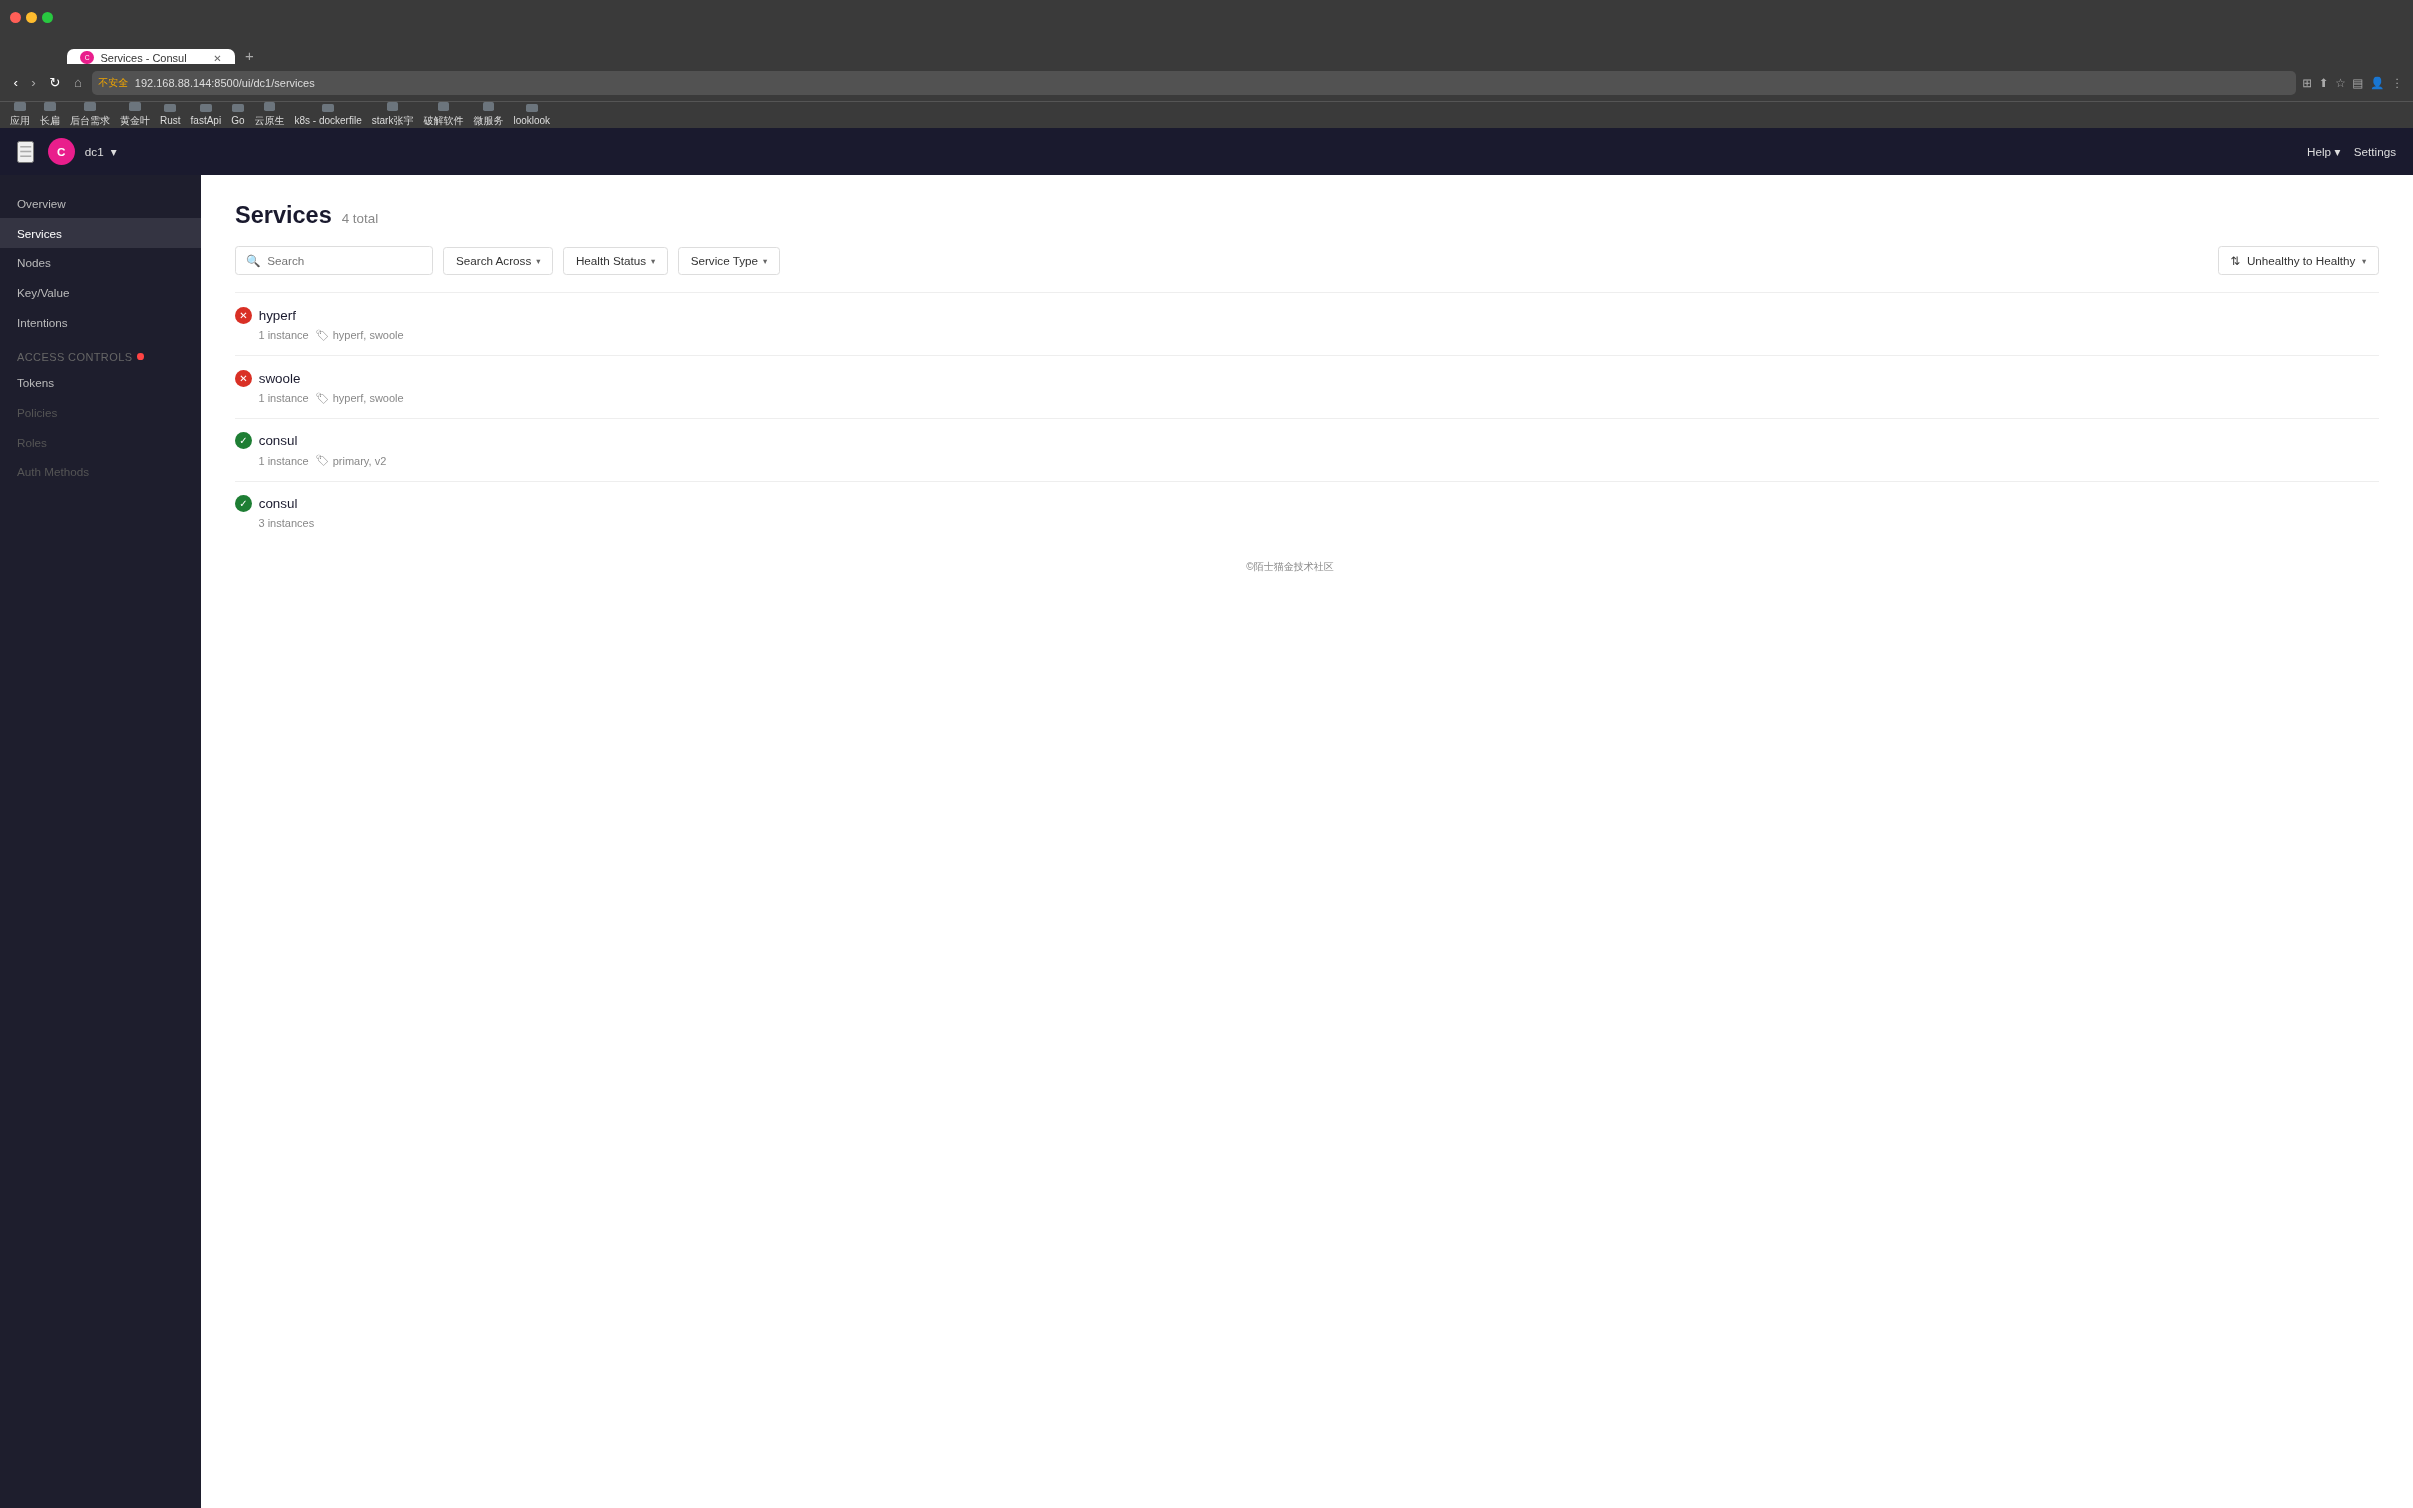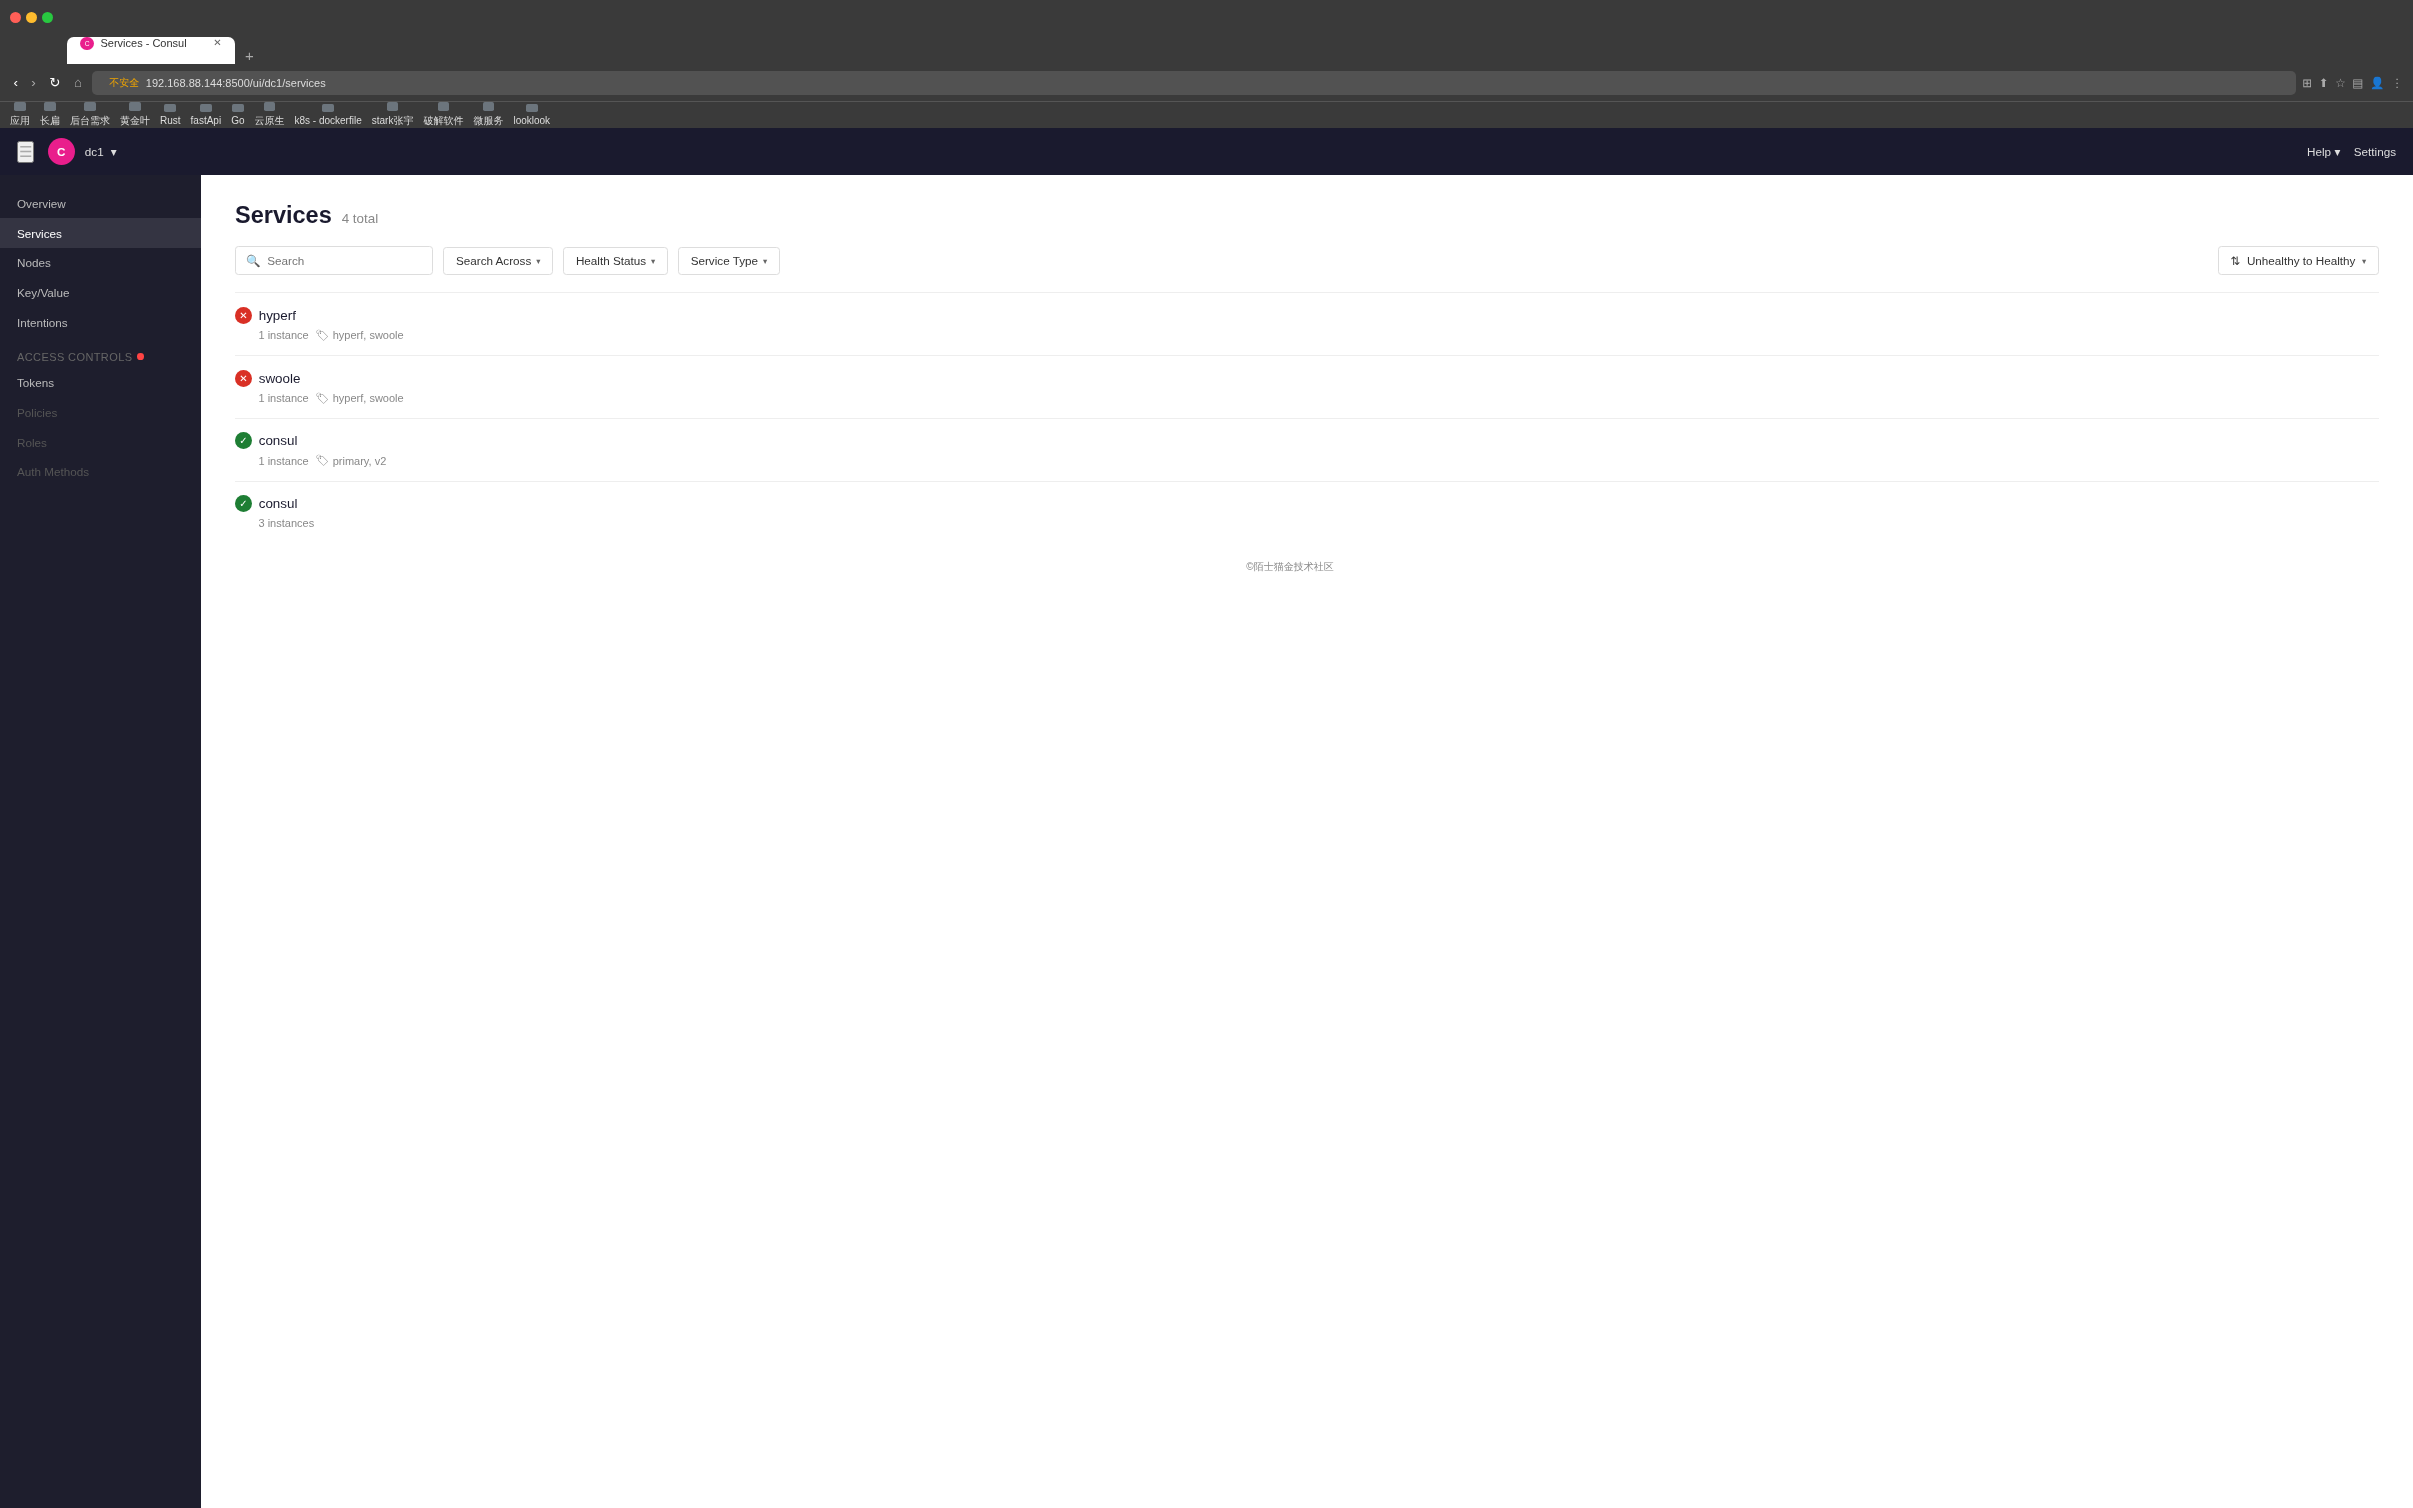--- a/index.html
+++ b/index.html
@@ -7,28 +7,28 @@
 
     
     .browser-chrome { background: #3a3a3a; }
     .browser-titlebar { background: #3a3a3a; padding: 6.7px 10px; display: flex; align-items: center; gap: 6.7px; height: 34px; }
     .traffic-lights { display: flex; gap: 5px; align-items: center; }
     .traffic-light { width: 11px; height: 11px; border-radius: 50%; }
     .tl-red { background: #ff5f57; }
     .tl-yellow { background: #febc2e; }
     .tl-green { background: #28c840; }
     .tab-bar { display: flex; align-items: flex-end; background: #3a3a3a; padding: 0 67px; height: 30px; }
-    .tab { background: #fff; border-radius: 6.7px 6.7px 0 0; padding: 0 13.4px; height: 27px; display: flex; align-items: flex-start; gap: 6.7px; font-size: 11px; color: #333; min-width: 168px; }
+    .tab { background: #fff; border-radius: 6.7px 6.7px 0 0; padding: 0 13.4px; height: 15px; display: flex; align-items: flex-end; gap: 6.7px; font-size: 11px; color: #333; min-width: 168px; }
     .tab-icon { width: 13.4px; height: 13.4px; background: #e91e8c; border-radius: 50%; display: flex; align-items: center; justify-content: center; color: white; font-size: 6.7px; }
     .tab-close { margin-left: auto; color: #666; cursor: pointer; font-size: 10px; }
     .tab-new { background: transparent; color: #aaa; font-size: 15px; padding: 0 6.7px; display: flex; align-items: center; margin-left: 3.4px; }
     .address-bar { background: #3a3a3a; padding: 5px 10px; display: flex; align-items: center; gap: 6.7px; height: 37px; }
     .nav-btn { color: #aaa; font-size: 13.4px; padding: 3.4px; cursor: pointer; background: none; border: none; }
     .nav-btn.active { color: #fff; cursor: pointer; }
-    .url-bar { flex: 1; background: #525252; border-radius: 5px; padding: 5px 17px; display: flex; align-items: center; gap: 6.7px; font-size: 11px; color: #ddd; }
+    .url-bar { flex: 1; background: #525252; border-radius: 5px; padding: 5px 6px; display: flex; align-items: center; gap: 6.7px; font-size: 11px; color: #ddd; }
     .url-warning { color: #f0a500; font-size: 10px; }
     .url-text { flex: 1; }
     .url-icons { display: flex; gap: 6.7px; color: #aaa; }
     .bookmarks-bar { background: #3a3a3a; padding: 3.4px 10px; display: flex; align-items: center; gap: 10px; height: 27px; border-top: 0.8px solid #555; }
     .bookmark-item { display: flex; align-items: center; gap: 3px; color: #ddd; font-size: 10px; cursor: pointer; white-space: nowrap; flex-direction: column; }
     .bookmark-icon { width: 11.7px; height: 8.4px; background: #6c757d; border-radius: 1.7px; display: inline-block; }
 
     
     .app-container { display: flex; height: calc(100vh - 127px); min-height: 503px; }
 

